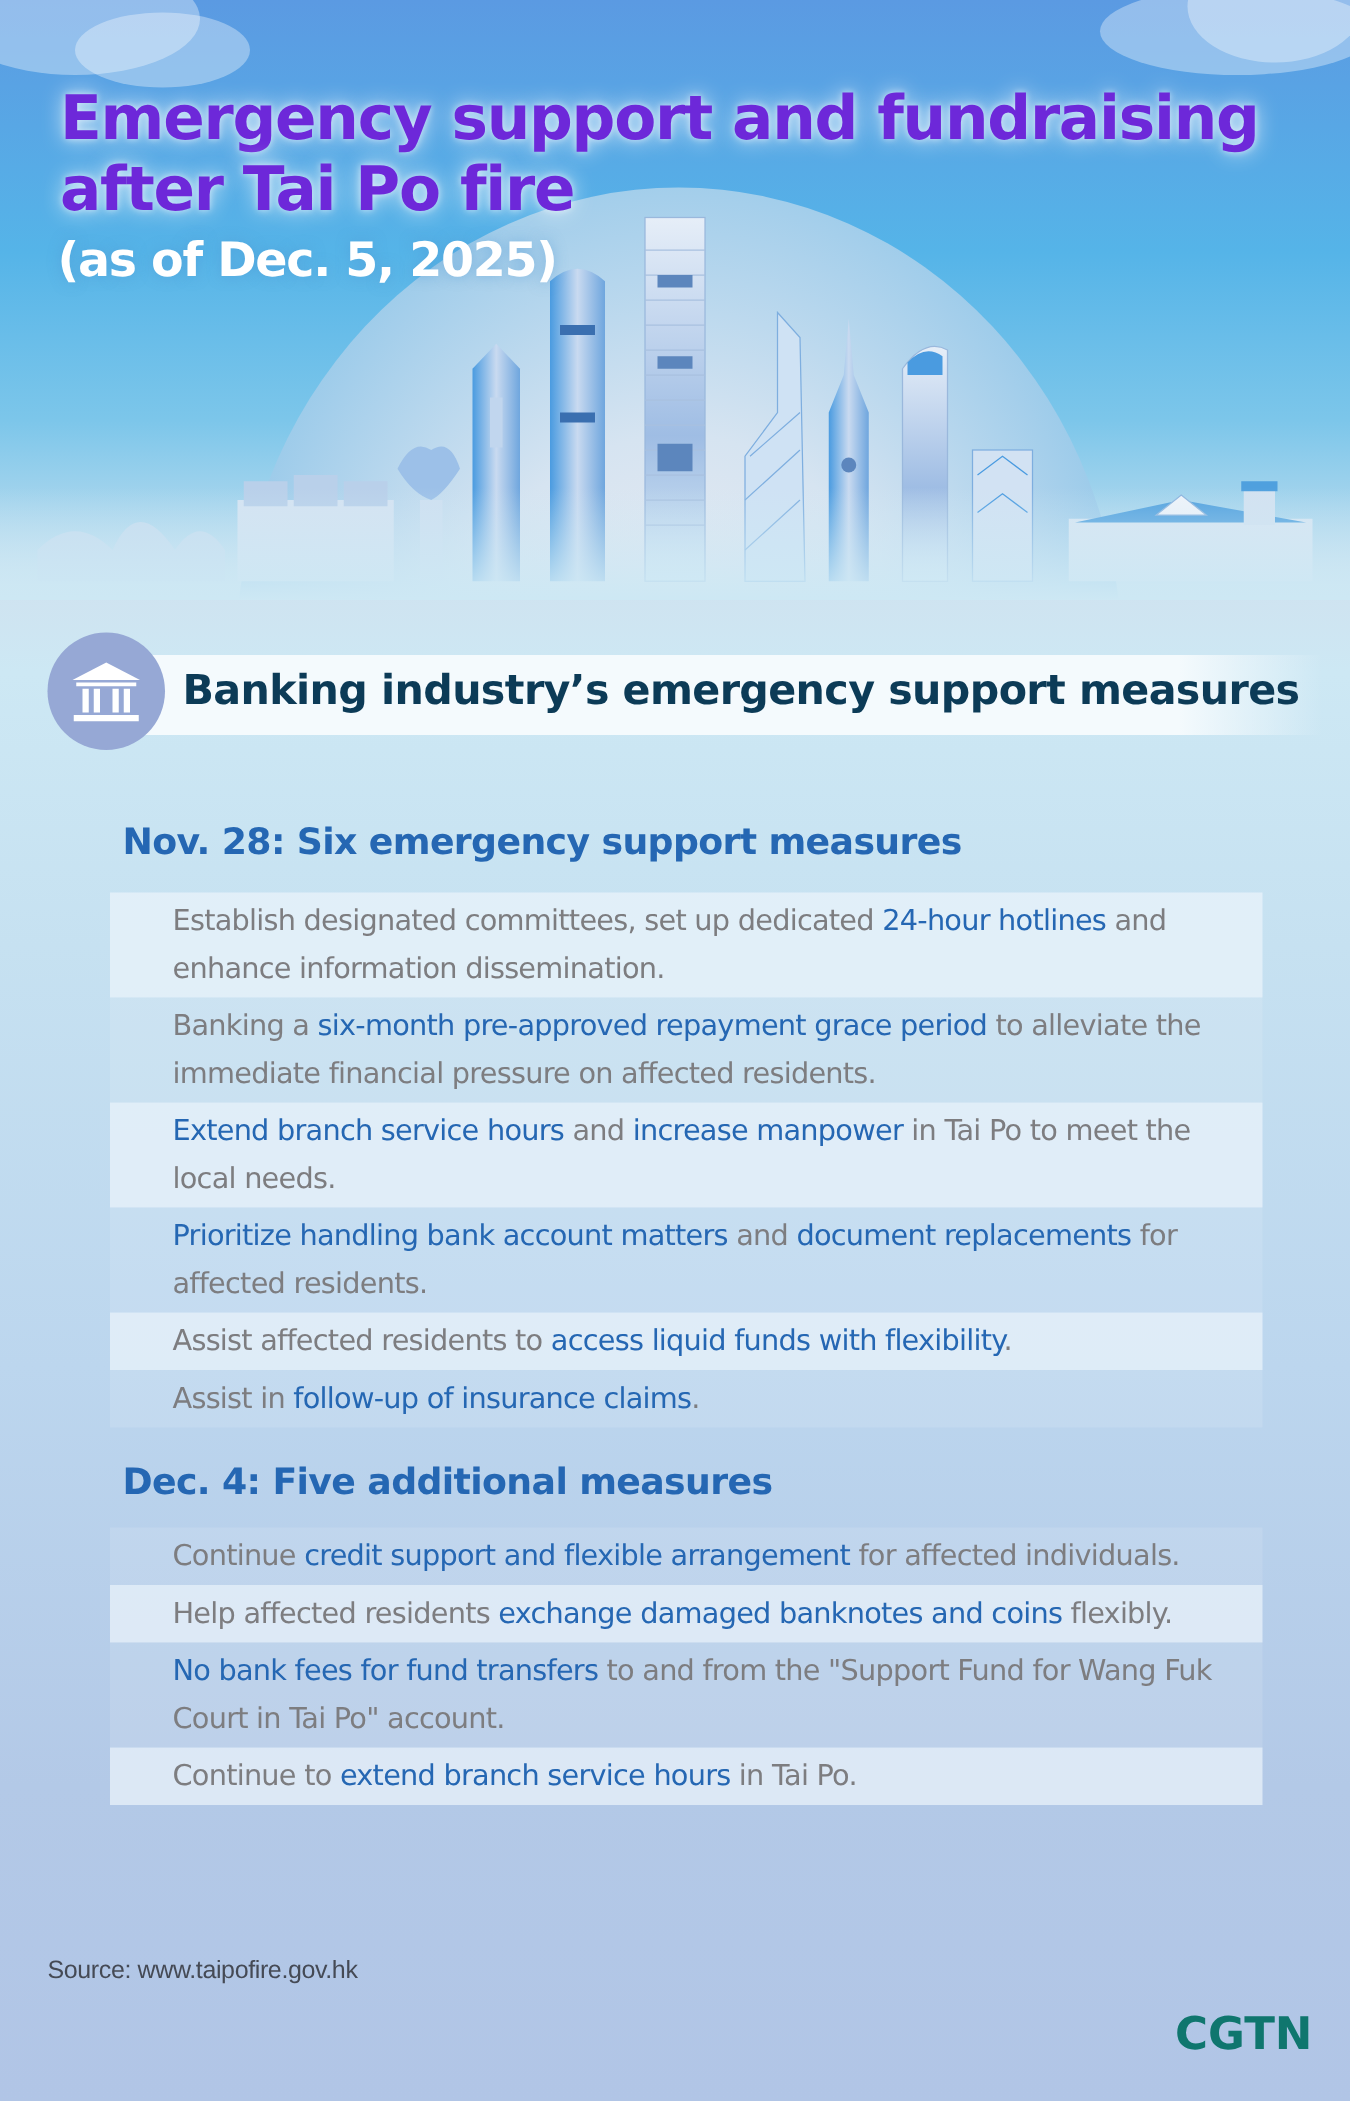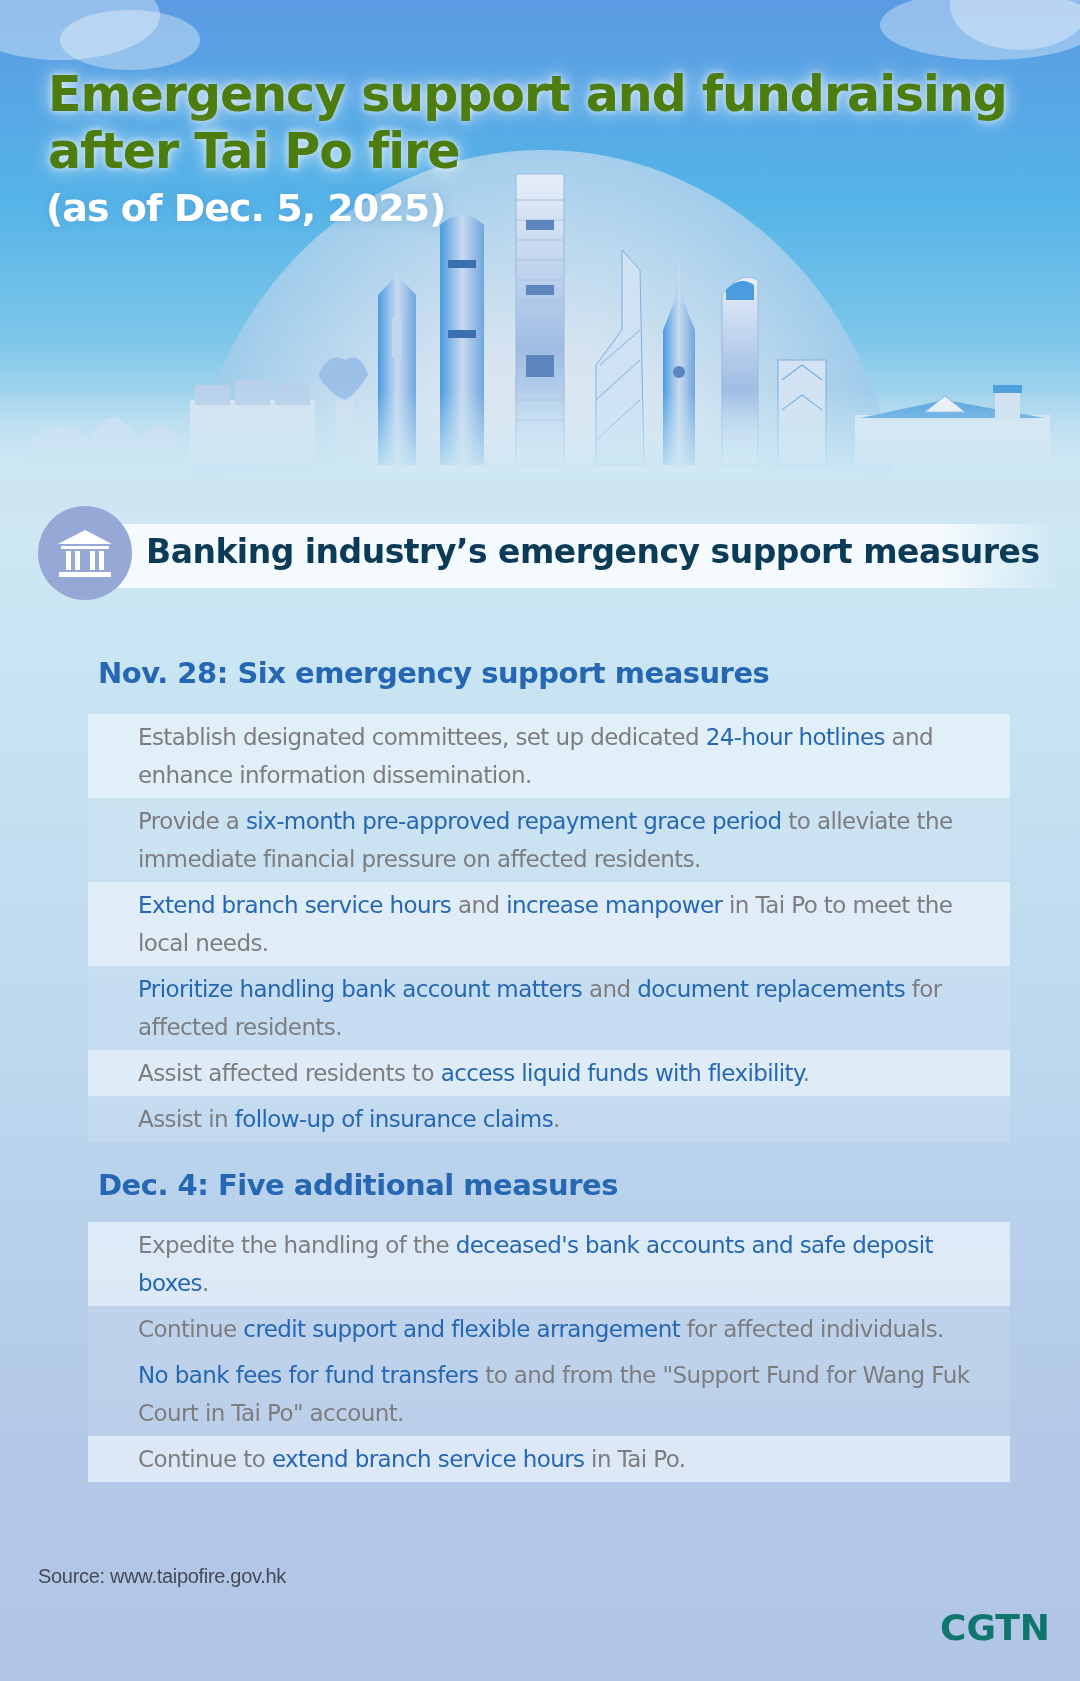--- a/index.html
+++ b/index.html
@@ -17,21 +17,21 @@
     background: radial-gradient(ellipse at 50% 60%, #f3eef2 0%, #d6e4f1 40%, #9ccbea 75%, rgba(120,195,235,0) 100%);
   }
   .skyline { position: absolute; left: 0; top: 150px; width: 1080px; height: 330px; }
   .fade {
     position: absolute; left: 0; bottom: 0; width: 1080px; height: 90px;
     background: linear-gradient(180deg, rgba(205,232,244,0) 0%, #cde8f4 100%);
   }
   .title {
     position: absolute; left: 48px; top: 66px; width: 1000px;
     font-family: "DejaVu Sans", sans-serif; font-weight: bold;
-    font-size: 49px; line-height: 57px; color: #4d7c0f; letter-spacing: -1px;
+    font-size: 49px; line-height: 57px; color: #6d28d9; letter-spacing: -1px;
     text-shadow: 0 0 18px rgba(255,255,255,0.8), 0 0 6px rgba(255,255,255,0.6);
   }
   .subtitle {
     position: absolute; left: 46px; top: 186px;
     font-family: "DejaVu Sans", sans-serif; font-weight: bold;
     font-size: 38px; color: #ffffff; letter-spacing: -1px;
     text-shadow: 0 0 10px rgba(80,150,210,0.5);
   }
   .section-header { position: absolute; left: 38px; top: 506px; width: 1000px; height: 96px; }
   .section-bar {
@@ -166,29 +166,29 @@
       <rect x="43" y="23" width="5" height="19" fill="#ffffff"></rect>
       <rect x="3" y="44" width="52" height="5" fill="#ffffff"></rect>
     </svg>
   </div>
   <h2 class="section-title">Banking industry’s emergency support measures</h2>
 </div>
 
 <h3 class="group-title" style="top:656px;">Nov. 28: Six emergency support measures</h3>
 <div class="list" style="top:714px;">
     <div class="item light"><span>Establish designated committees, set up dedicated </span><span class="hl">24-hour hotlines</span><span> and enhance information dissemination.</span></div>
-    <div class="item dark"><span>Provide a </span><span class="hl">six-month pre-approved repayment grace period</span><span> to alleviate the immediate financial pressure on affected residents.</span></div>
+    <div class="item dark"><span>Banking a </span><span class="hl">six-month pre-approved repayment grace period</span><span> to alleviate the immediate financial pressure on affected residents.</span></div>
     <div class="item light"><span class="hl">Extend branch service hours</span><span> and </span><span class="hl">increase manpower</span><span> in Tai Po to meet the local needs.</span></div>
     <div class="item dark"><span class="hl">Prioritize handling bank account matters</span><span> and </span><span class="hl">document replacements</span><span> for affected residents.</span></div>
     <div class="item light"><span>Assist affected residents to </span><span class="hl">access liquid funds with flexibility</span><span>.</span></div>
     <div class="item dark"><span>Assist in </span><span class="hl">follow-up of insurance claims</span><span>.</span></div>
   </div>
 
 <h3 class="group-title" style="top:1168px;">Dec. 4: Five additional measures</h3>
 <div class="list" style="top:1222px;">
-    <div class="item light"><span>Expedite the handling of the </span><span class="hl">deceased's bank accounts and safe deposit boxes</span><span>.</span></div>
     <div class="item dark"><span>Continue </span><span class="hl">credit support and flexible arrangement</span><span> for affected individuals.</span></div>
+    <div class="item light"><span>Help affected residents </span><span class="hl">exchange damaged banknotes and coins</span><span> flexibly.</span></div>
     <div class="item dark"><span class="hl">No bank fees for fund transfers</span><span> to and from the "Support Fund for Wang Fuk Court in Tai Po" account.</span></div>
     <div class="item light"><span>Continue to </span><span class="hl">extend branch service hours</span><span> in Tai Po.</span></div>
   </div>
 
 <div class="source">Source: www.taipofire.gov.hk</div>
 <div class="logo">CGTN</div>
 
 </body></html>

